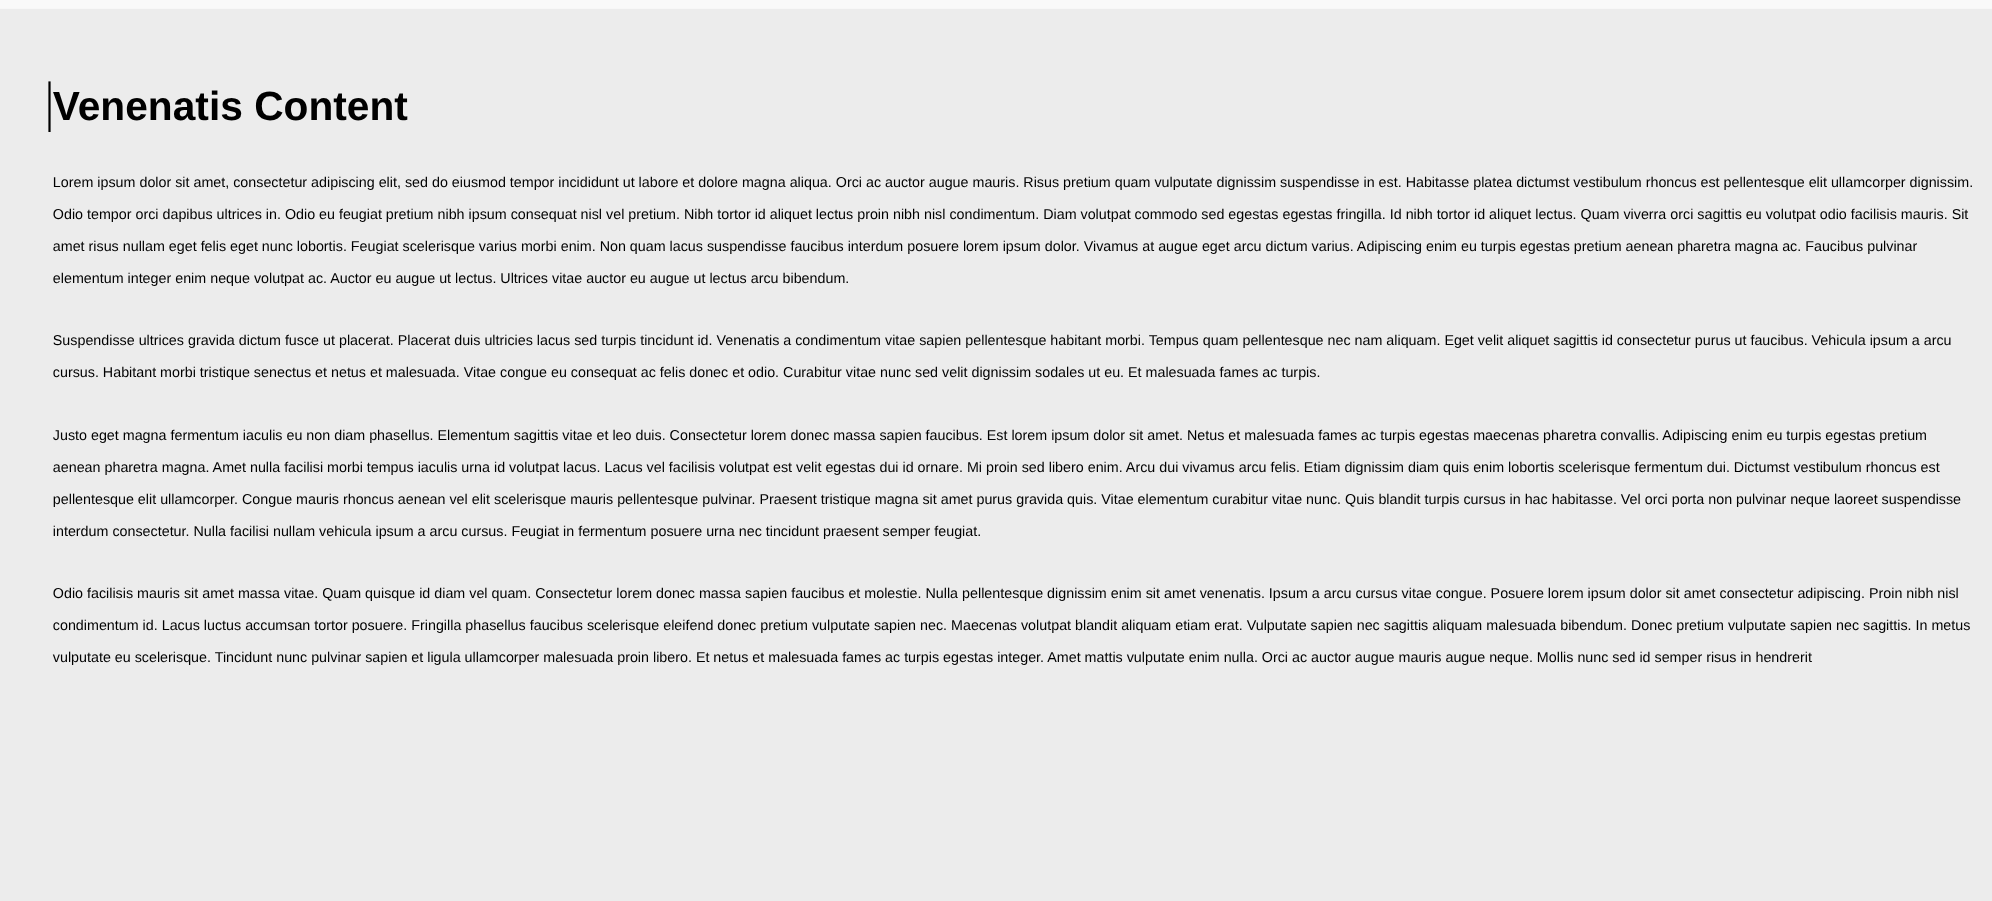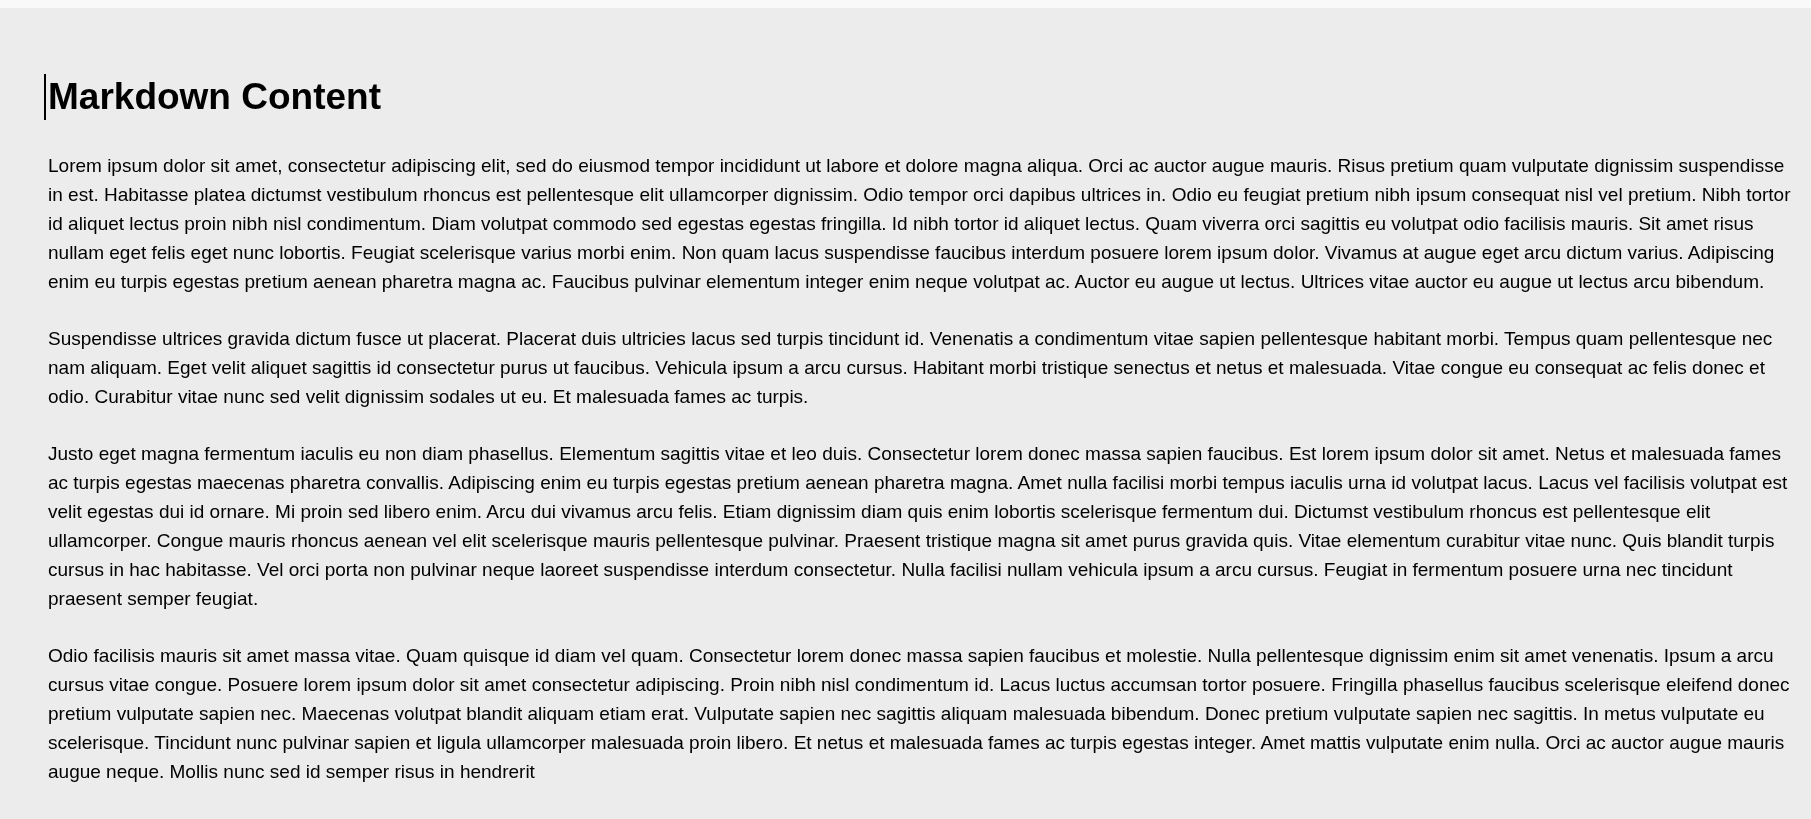--- a/index.html
+++ b/index.html
@@ -33,38 +33,38 @@
   .text-cursor {
     position: absolute;
     left: -4px;
     top: 0px;
     width: 2px;
     height: 46px;
     background: #000000;
   }
   p.body-paragraph {
     margin: 28px 0;
-    font-size: 19px;
+    font-size: 13px;
     line-height: 29px;
     color: #000000;
     max-width: 1754px;
   }
   p.body-paragraph:first-of-type {
     margin-top: 0;
   }
 </style>
 </head>
 <body>
 
 <div class="top-strip"></div>
 
 <main class="content">
   <h1 class="page-title">
     <span class="text-cursor"></span>
-    <span>Markdown Content</span>
+    <span>Venenatis Content</span>
   </h1>
 
   <p class="body-paragraph">Lorem ipsum dolor sit amet, consectetur adipiscing elit, sed do eiusmod tempor incididunt ut labore et dolore magna aliqua. Orci ac auctor augue mauris. Risus pretium quam vulputate dignissim suspendisse in est. Habitasse platea dictumst vestibulum rhoncus est pellentesque elit ullamcorper dignissim. Odio tempor orci dapibus ultrices in. Odio eu feugiat pretium nibh ipsum consequat nisl vel pretium. Nibh tortor id aliquet lectus proin nibh nisl condimentum. Diam volutpat commodo sed egestas egestas fringilla. Id nibh tortor id aliquet lectus. Quam viverra orci sagittis eu volutpat odio facilisis mauris. Sit amet risus nullam eget felis eget nunc lobortis. Feugiat scelerisque varius morbi enim. Non quam lacus suspendisse faucibus interdum posuere lorem ipsum dolor. Vivamus at augue eget arcu dictum varius. Adipiscing enim eu turpis egestas pretium aenean pharetra magna ac. Faucibus pulvinar elementum integer enim neque volutpat ac. Auctor eu augue ut lectus. Ultrices vitae auctor eu augue ut lectus arcu bibendum.</p>
 
   <p class="body-paragraph">Suspendisse ultrices gravida dictum fusce ut placerat. Placerat duis ultricies lacus sed turpis tincidunt id. Venenatis a condimentum vitae sapien pellentesque habitant morbi. Tempus quam pellentesque nec nam aliquam. Eget velit aliquet sagittis id consectetur purus ut faucibus. Vehicula ipsum a arcu cursus. Habitant morbi tristique senectus et netus et malesuada. Vitae congue eu consequat ac felis donec et odio. Curabitur vitae nunc sed velit dignissim sodales ut eu. Et malesuada fames ac turpis.</p>
 
   <p class="body-paragraph">Justo eget magna fermentum iaculis eu non diam phasellus. Elementum sagittis vitae et leo duis. Consectetur lorem donec massa sapien faucibus. Est lorem ipsum dolor sit amet. Netus et malesuada fames ac turpis egestas maecenas pharetra convallis. Adipiscing enim eu turpis egestas pretium aenean pharetra magna. Amet nulla facilisi morbi tempus iaculis urna id volutpat lacus. Lacus vel facilisis volutpat est velit egestas dui id ornare. Mi proin sed libero enim. Arcu dui vivamus arcu felis. Etiam dignissim diam quis enim lobortis scelerisque fermentum dui. Dictumst vestibulum rhoncus est pellentesque elit ullamcorper. Congue mauris rhoncus aenean vel elit scelerisque mauris pellentesque pulvinar. Praesent tristique magna sit amet purus gravida quis. Vitae elementum curabitur vitae nunc. Quis blandit turpis cursus in hac habitasse. Vel orci porta non pulvinar neque laoreet suspendisse interdum consectetur. Nulla facilisi nullam vehicula ipsum a arcu cursus. Feugiat in fermentum posuere urna nec tincidunt praesent semper feugiat.</p>
 
   <p class="body-paragraph">Odio facilisis mauris sit amet massa vitae. Quam quisque id diam vel quam. Consectetur lorem donec massa sapien faucibus et molestie. Nulla pellentesque dignissim enim sit amet venenatis. Ipsum a arcu cursus vitae congue. Posuere lorem ipsum dolor sit amet consectetur adipiscing. Proin nibh nisl condimentum id. Lacus luctus accumsan tortor posuere. Fringilla phasellus faucibus scelerisque eleifend donec pretium vulputate sapien nec. Maecenas volutpat blandit aliquam etiam erat. Vulputate sapien nec sagittis aliquam malesuada bibendum. Donec pretium vulputate sapien nec sagittis. In metus vulputate eu scelerisque. Tincidunt nunc pulvinar sapien et ligula ullamcorper malesuada proin libero. Et netus et malesuada fames ac turpis egestas integer. Amet mattis vulputate enim nulla. Orci ac auctor augue mauris augue neque. Mollis nunc sed id semper risus in hendrerit</p>
 </main>

